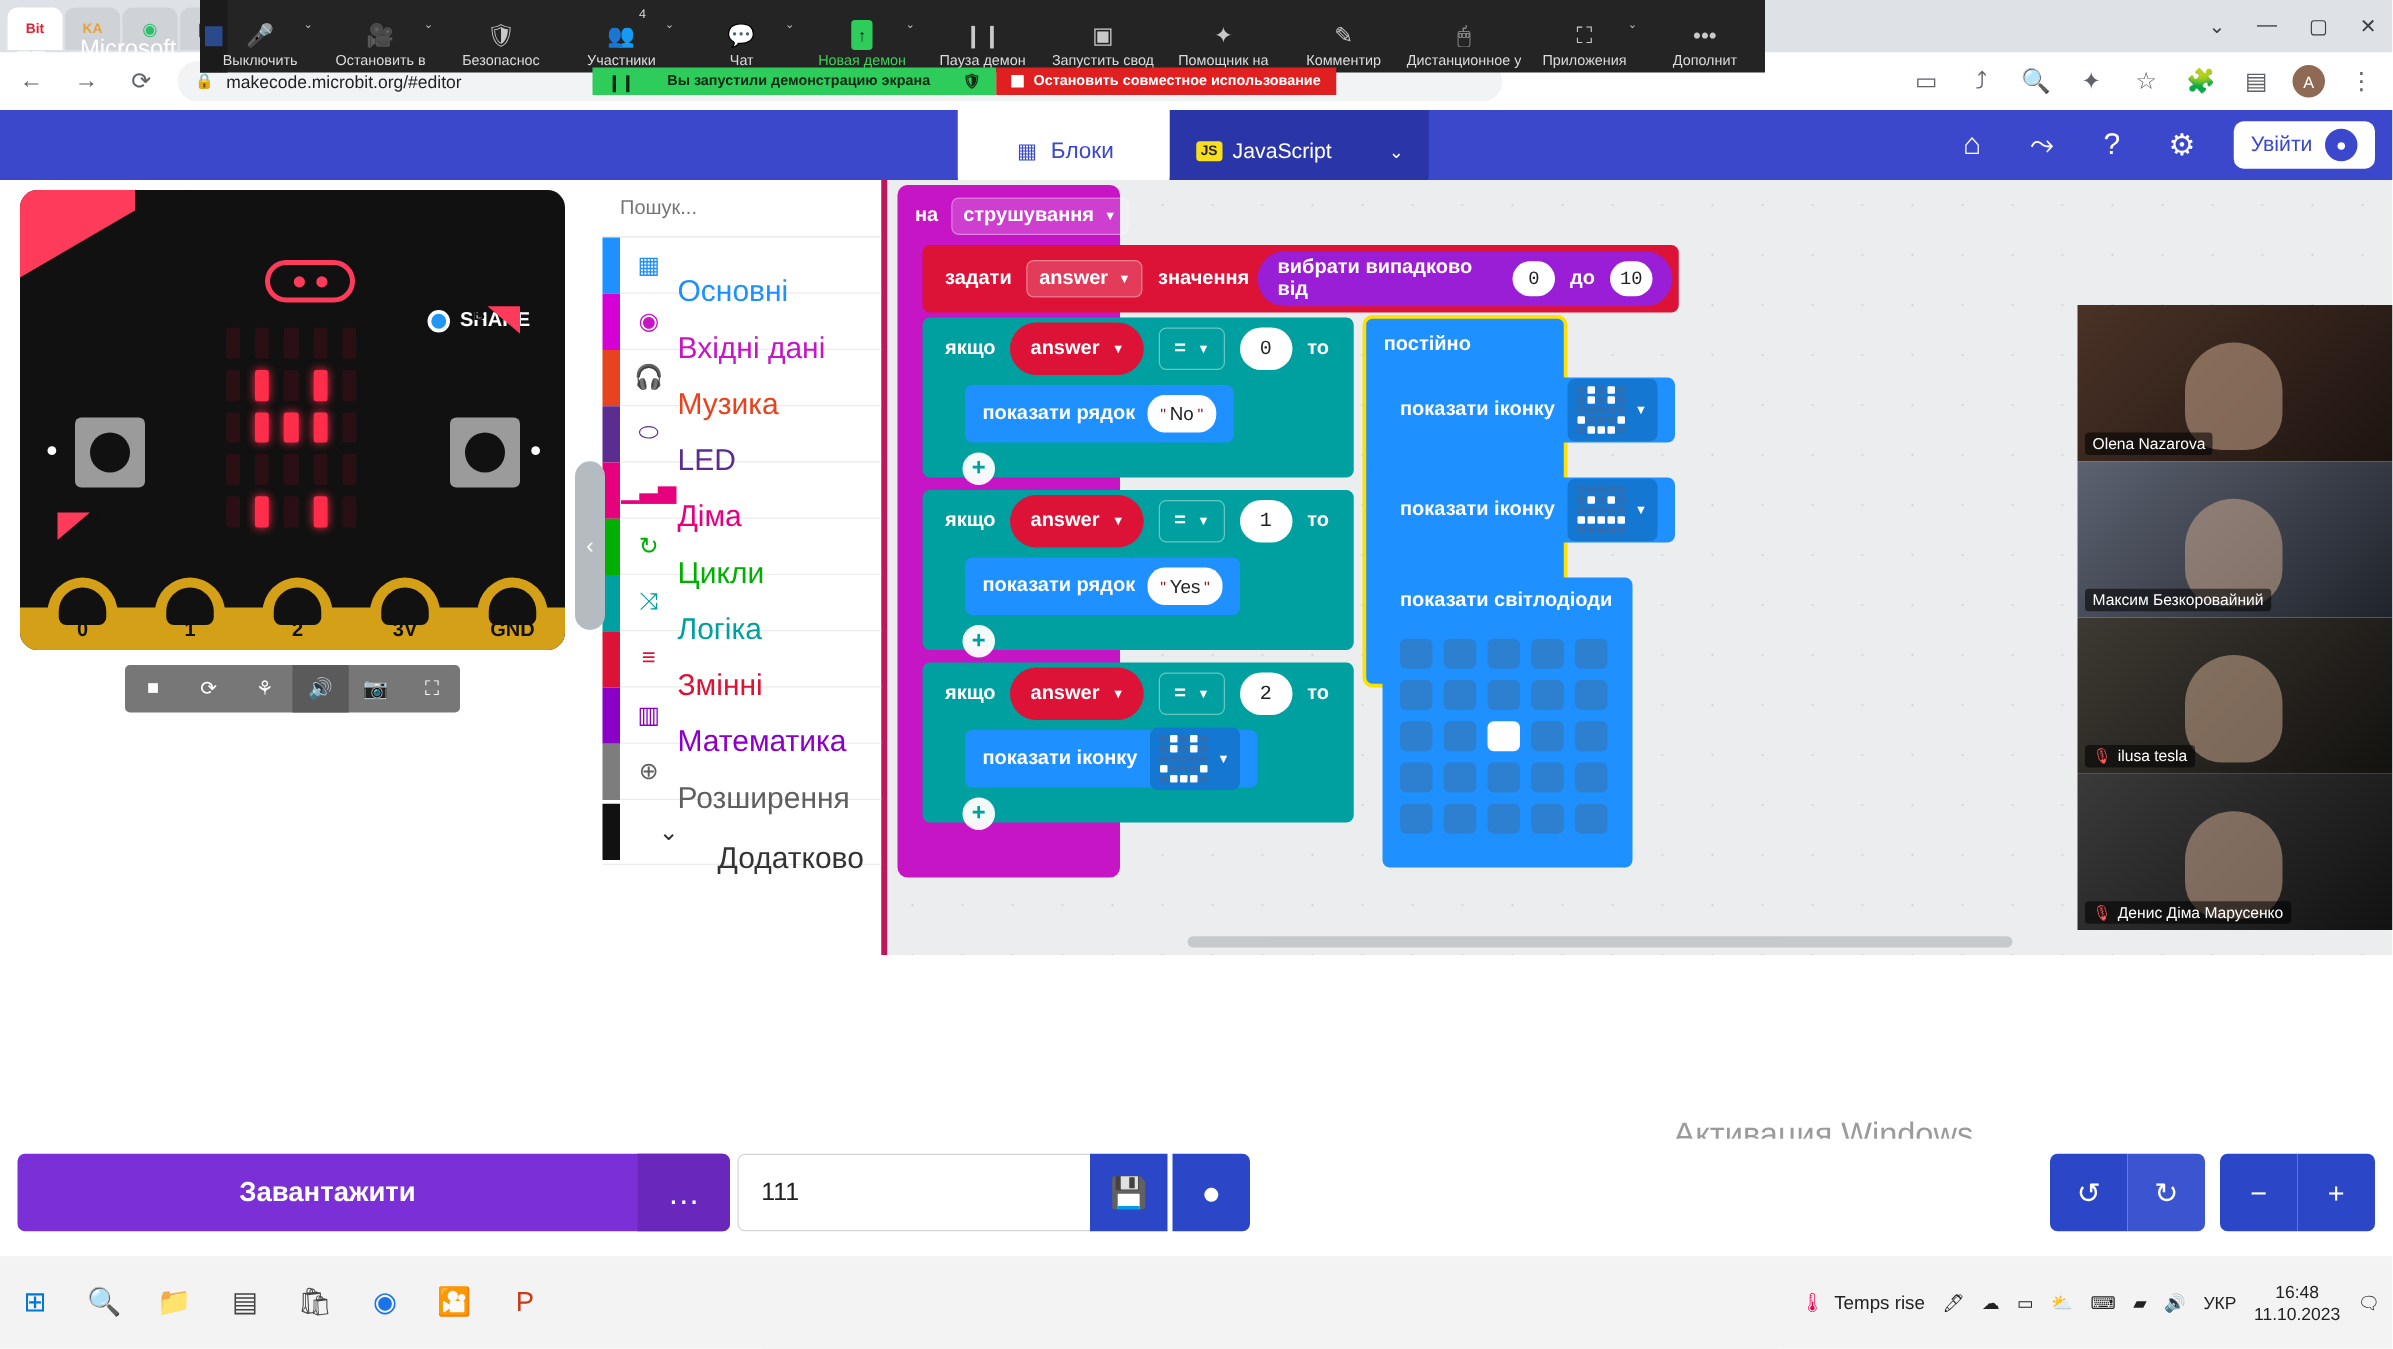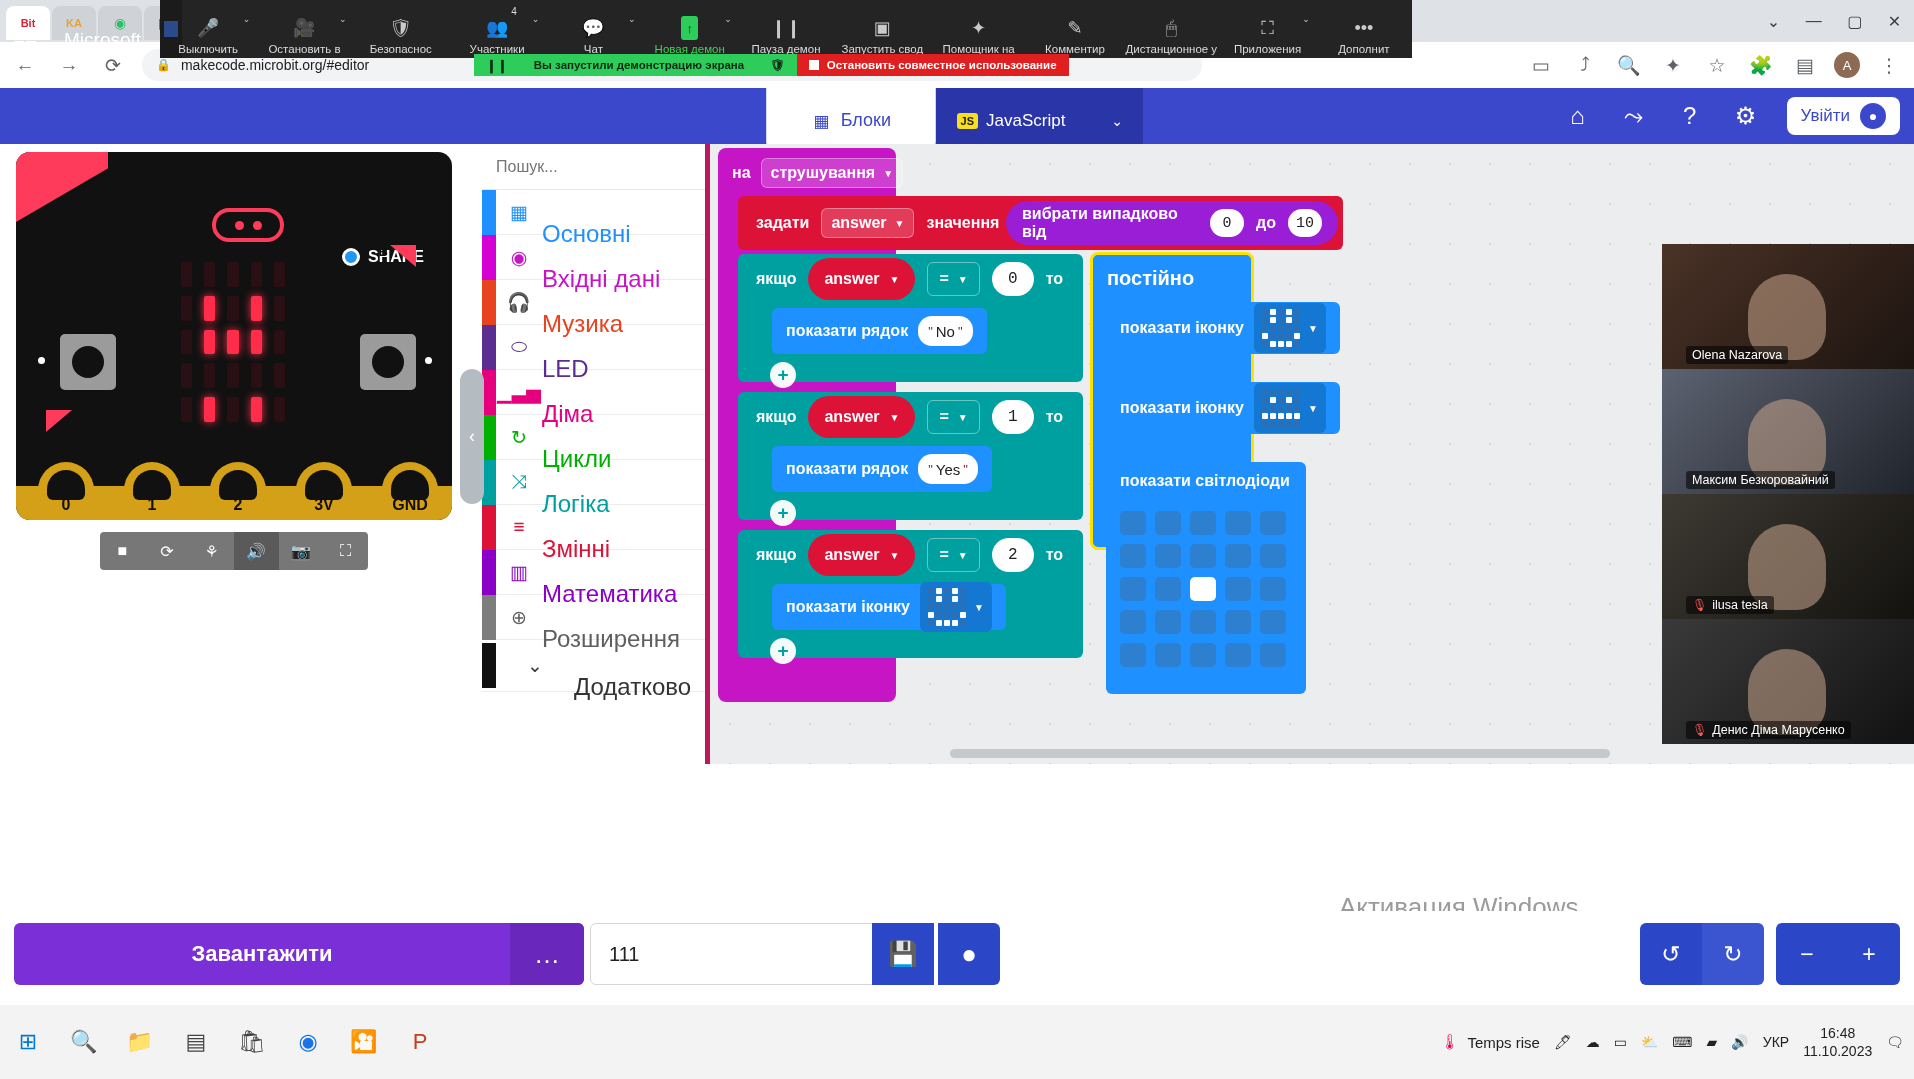--- a/index.html
+++ b/index.html
@@ -171,33 +171,33 @@
   .showicon{ background:#1e90ff; border-radius:6px; height:46px; display:flex; align-items:center;
      gap:10px; padding:0 14px; color:#fff; font-weight:bold; font-size:16px; position:absolute; }
   .iconpick{ background:#1477d1; border-radius:6px; padding:6px 8px; display:flex; align-items:center; gap:8px; }
   .mini{ display:grid; grid-template-columns:repeat(5,6px); grid-template-rows:repeat(5,6px); gap:2px; }
   .mini i{ display:block; background:#2d6fb5; border-radius:1px; }
   .mini i.on{ background:#fff; }
 
   
   .forever{ left:380px; top:108px; width:164px; height:298px; background:#1e90ff;
      border:3px solid #ffe100; border-radius:8px; }
-  .fvr-label{ position:absolute; left:14px; top:12px; color:#fff; font-weight:bold; font-size:20px; }
+  .fvr-label{ position:absolute; left:14px; top:12px; color:#fff; font-weight:bold; font-size:16px; }
   .bigled{ display:grid; grid-template-columns:repeat(5,26px); grid-template-rows:repeat(5,24px);
      gap:9px; }
   .bigled i{ display:block; background:#2d7fd0; border-radius:5px; }
   .bigled i.on{ background:#fff; }
 
   .hscroll{ position:absolute; left:240px; bottom:6px; width:660px; height:9px; background:#c6c9cb; border-radius:5px; }
 
   
   .vpanel{ position:absolute; right:0; top:244px; width:252px; height:500px; z-index:30; }
   .vtile{ position:relative; width:252px; height:125px; overflow:hidden; }
   .vname{ position:absolute; left:6px; bottom:5px; background:rgba(0,0,0,.55); color:#fff;
-     font-size:12.5px; padding:2px 6px; border-radius:3px; display:flex; align-items:center; gap:5px;margin-left:18px; }
+     font-size:12.5px; padding:2px 6px; border-radius:3px; display:flex; align-items:center; gap:5px; }
   .vmute{ color:#ff5b5b; font-size:12px; }
 
   
   .bottom{ position:absolute; left:0; bottom:74px; width:1914px; height:94px; background:#fff; }
   .download{ position:absolute; left:14px; top:12px; width:570px; height:62px; background:#7b2fd6;
      border-radius:6px; display:flex; align-items:center; }
   .download .txt{ flex:1; text-align:center; color:#fff; font-size:22px; font-weight:bold; }
   .download .dots3{ width:74px; height:62px; background:#6a27bb; border-radius:0 6px 6px 0;
      display:flex; align-items:center; justify-content:center; color:#fff; font-size:26px; }
   .fname{ position:absolute; left:590px; top:12px; width:284px; height:62px; border:1px solid #d6d6d6;

